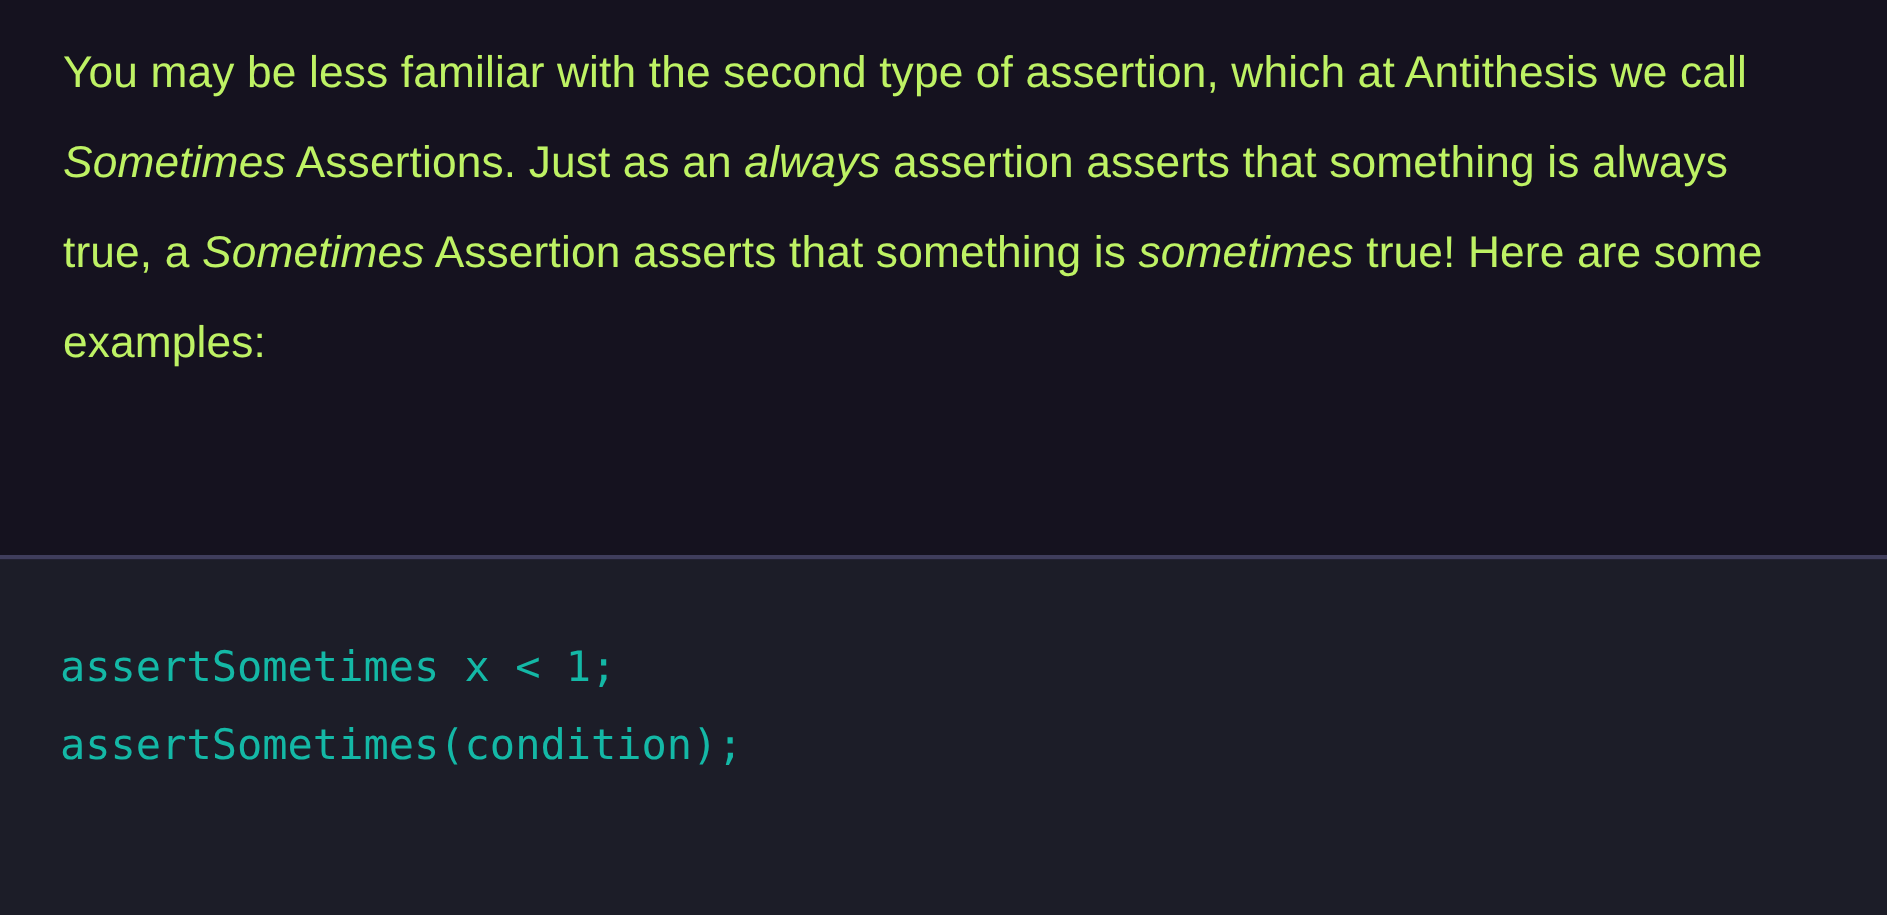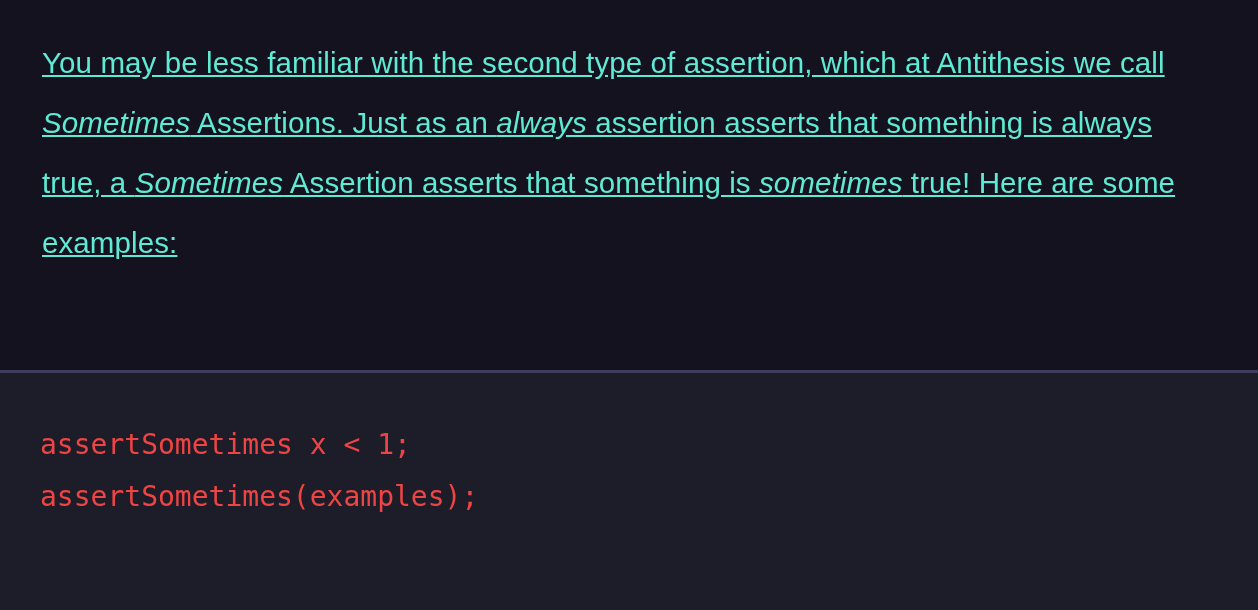--- a/index.html
+++ b/index.html
@@ -28,31 +28,30 @@
   .prose-section {
     background: #15121f;
     padding: 0;
     box-sizing: border-box;
     height: 370px;
     overflow: hidden;
   }
 
   .prose-paragraph {
     margin: 0;
-    padding: 33px 8px 0 42px;
+    padding: 19px 8px 0 42px;
     font-size: 29.5px;
     line-height: 60px;
     letter-spacing: 0.1px;
-    color: #5eead4;
+    color: #bef264;
     font-family: "Liberation Sans", sans-serif;
     font-weight: 400;
     text-align: left;
     max-width: 1216px;
     box-sizing: border-box;
-    text-decoration: underline;
   }
 
   .prose-paragraph em {
     font-style: italic;
   }
 
   
   .section-divider {
     height: 3px;
     width: 100%;
@@ -67,21 +66,21 @@
     overflow: hidden;
     box-sizing: border-box;
   }
 
   .code-block {
     margin: 0;
     padding: 46px 0 0 40px;
     font-family: "DejaVu Sans Mono", "Liberation Mono", monospace;
     font-size: 28px;
     line-height: 52px;
-    color: #ef4444;
+    color: #14b8a6;
     white-space: pre;
     box-sizing: border-box;
   }
 
   .code-line {
     display: block;
     white-space: pre;
   }
 </style>
 </head>
@@ -89,16 +88,16 @@
 
 <div class="article">
 
   <section class="prose-section">
     <p class="prose-paragraph"><span>You may be less familiar with the second type of assertion, which at Antithesis we call </span><em>Sometimes</em><span> Assertions. Just as an </span><em>always</em><span> assertion asserts that something is always true, a </span><em>Sometimes</em><span> Assertion asserts that something is </span><em>sometimes</em><span> true! Here are some examples:</span></p>
   </section>
 
   <div class="section-divider"></div>
 
   <section class="code-section">
-    <pre class="code-block"><span class="code-line">assertSometimes x &lt; 1;</span><span class="code-line">assertSometimes(examples);</span></pre>
+    <pre class="code-block"><span class="code-line">assertSometimes x &lt; 1;</span><span class="code-line">assertSometimes(condition);</span></pre>
   </section>
 
 </div>
 
 </body></html>

